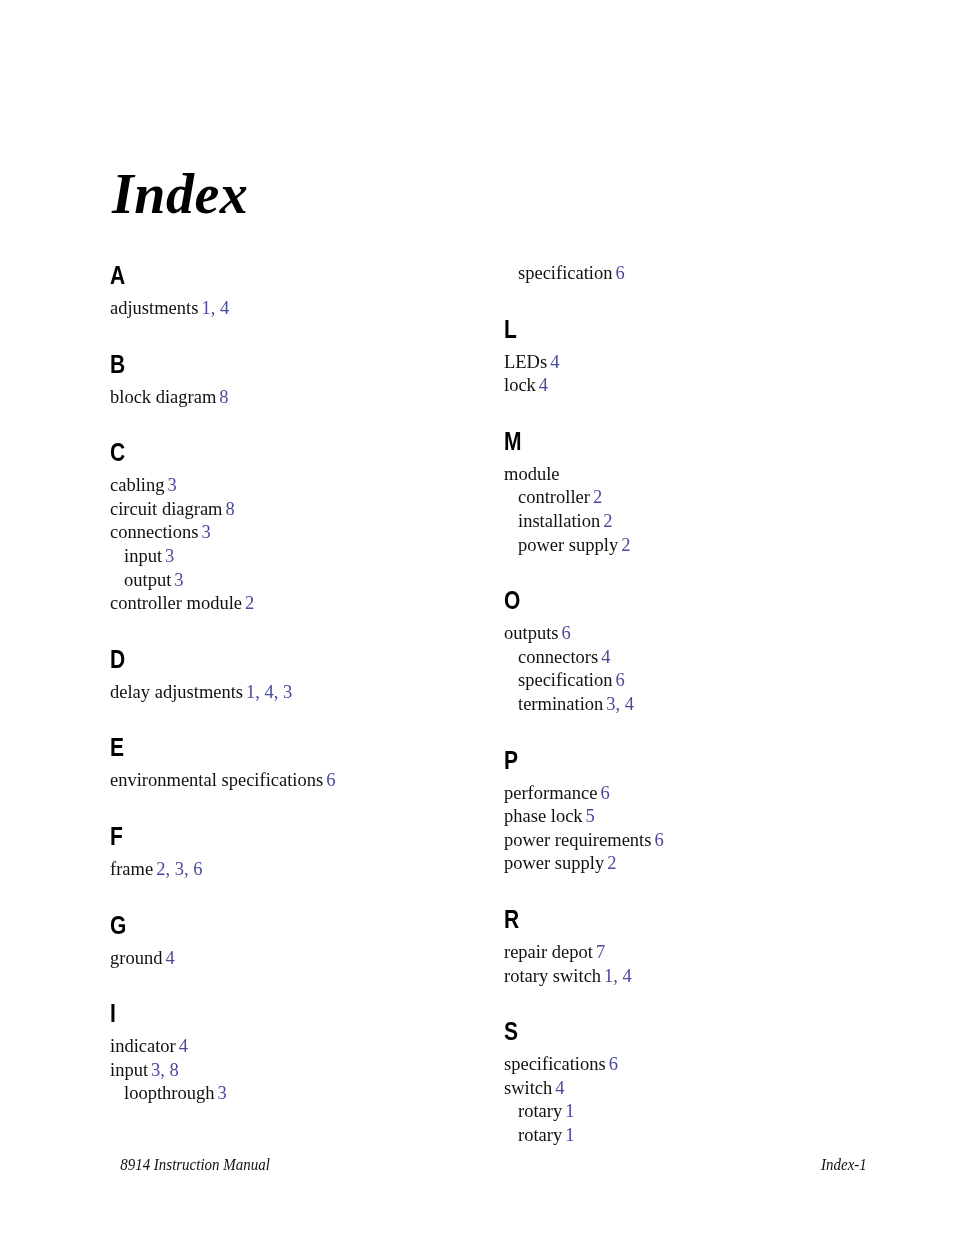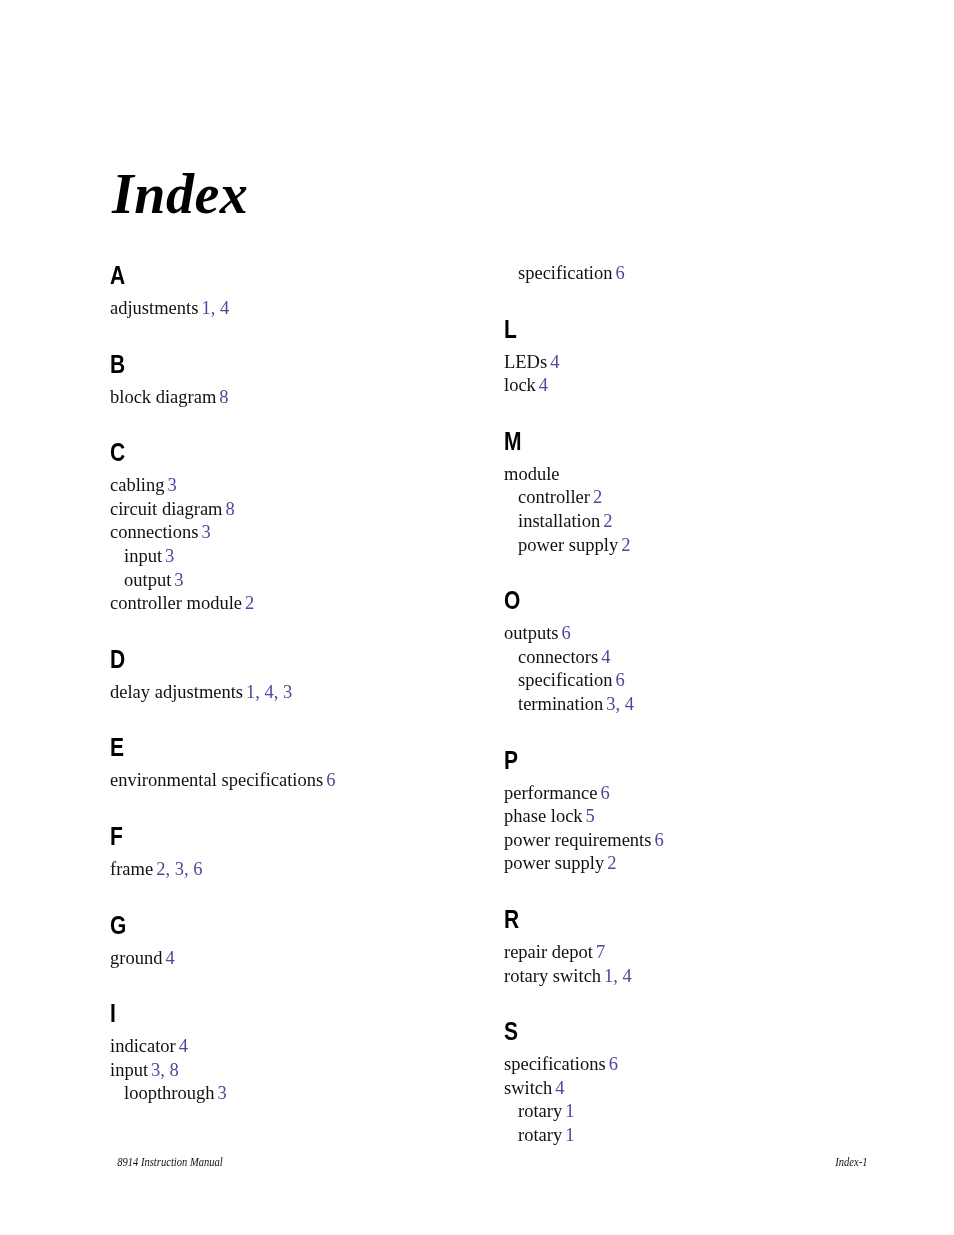--- a/index.html
+++ b/index.html
@@ -80,21 +80,21 @@
   .footer {
     position: absolute;
     left: 110px;
     top: 1155px;
     width: 760px;
     display: flex;
     justify-content: space-between;
     align-items: baseline;
     font-family: "Liberation Serif", "DejaVu Serif", serif;
     font-style: italic;
-    font-size: 12px;
+    font-size: 17px;
     color: #111111;
   }
   .footer-left { transform: scaleX(0.88); transform-origin: left baseline; }
   .footer-right { transform: scaleX(0.88); transform-origin: right baseline; }
 </style>
 </head>
 <body>
 
 <div class="page">
 

